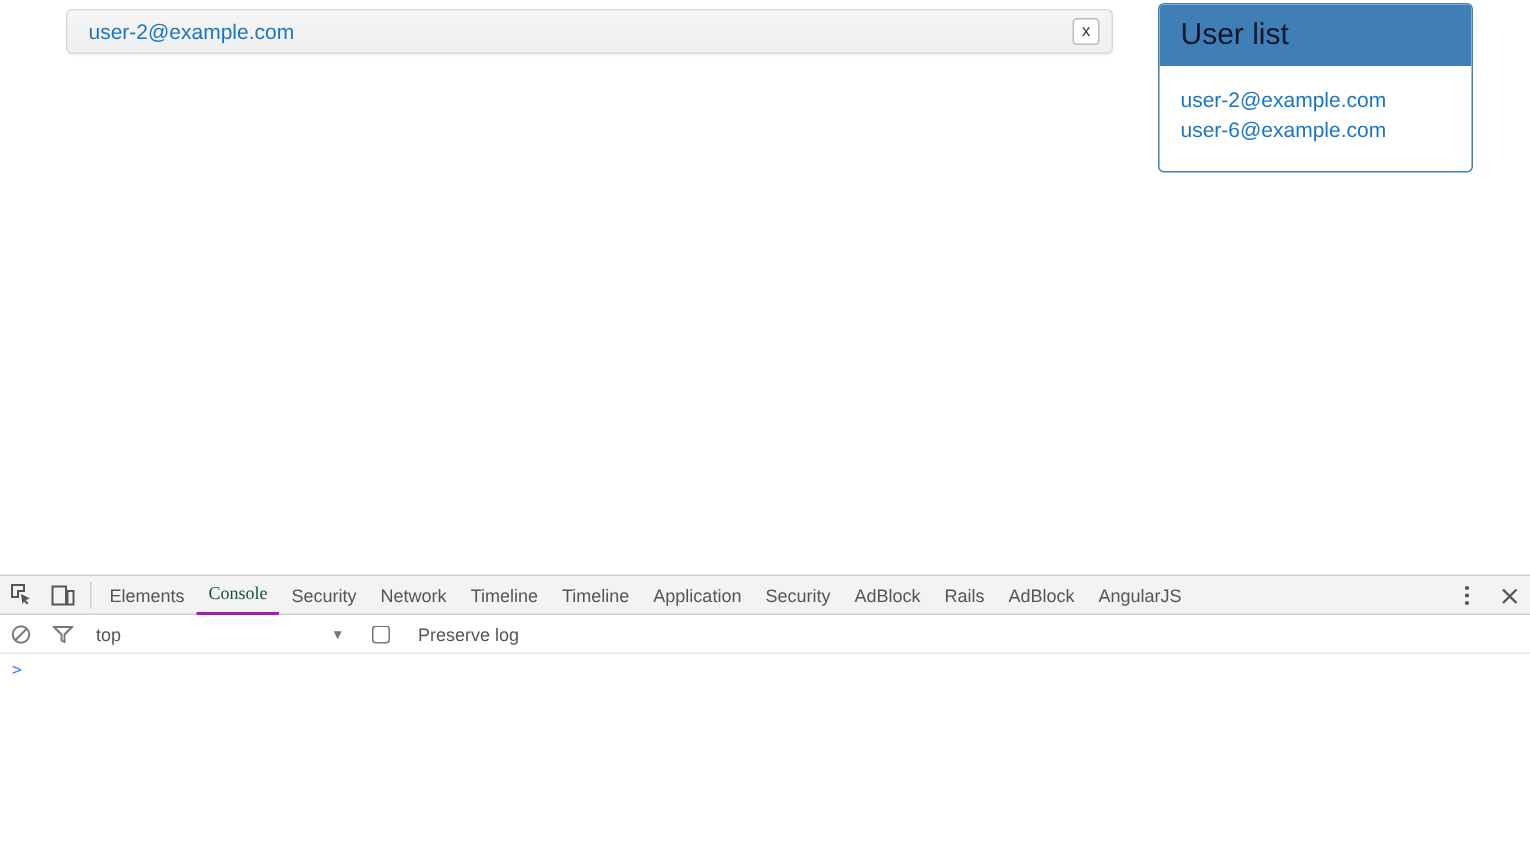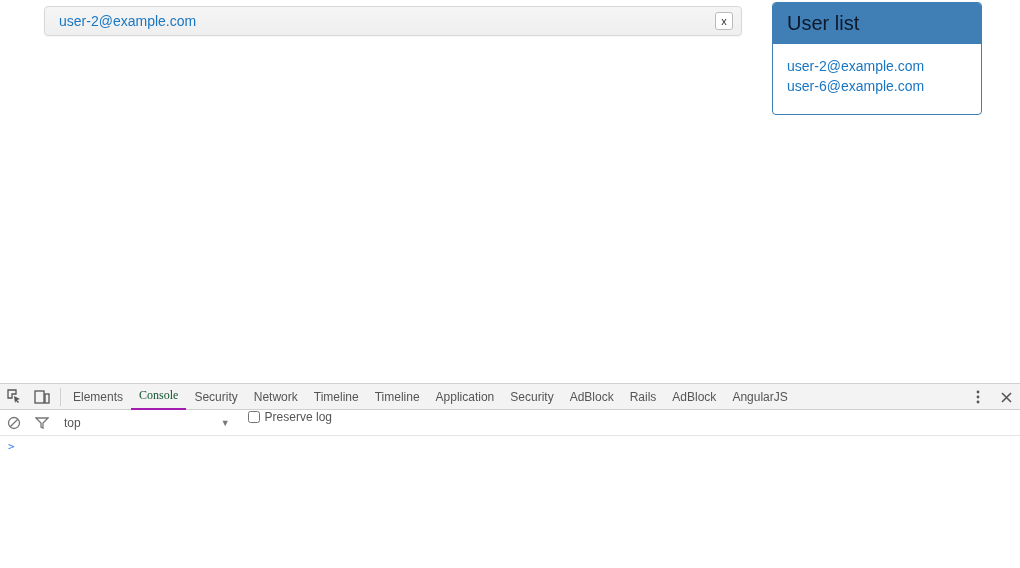--- a/index.html
+++ b/index.html
@@ -150,21 +150,21 @@
       top: 0;
       height: 26px;
       display: flex;
       align-items: center;
     }
     
     .console-toolbar {
       height: 26px;
       border-bottom: 1px solid #e5e5e5;
       display: flex;
-      align-items: flex-start;
+      align-items: center;
       font-size: 12px;
       color: #555;
       background: #ffffff;
     }
     .console-toolbar-icon {
       width: 28px;
       height: 26px;
       display: flex;
       align-items: center;
       justify-content: center;
@@ -180,21 +180,21 @@
     }
     .context-select-arrow {
       margin-left: 140px;
       font-size: 9px;
       color: #777;
     }
     .preserve-log {
       display: flex;
       align-items: center;
       margin-left: 12px;
-      gap: 5px;
+      gap: 19px;
     }
     .preserve-log input[type="checkbox"] {
       width: 12px;
       height: 12px;
       cursor: pointer;
     }
     
     .console-body {
       padding: 4px 8px;
       font-family: Menlo, Consolas, monospace;

